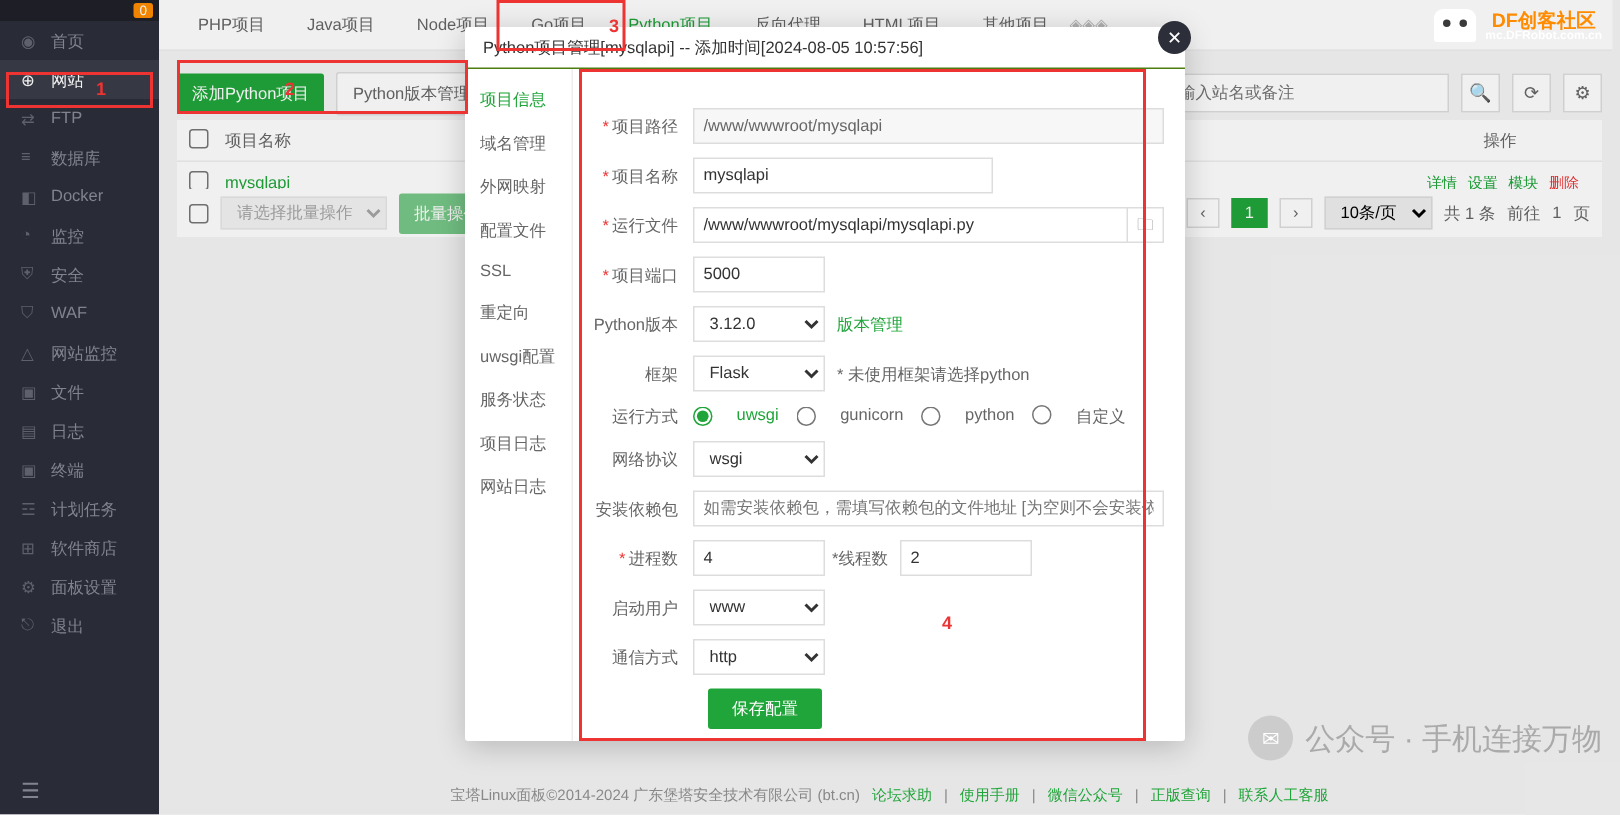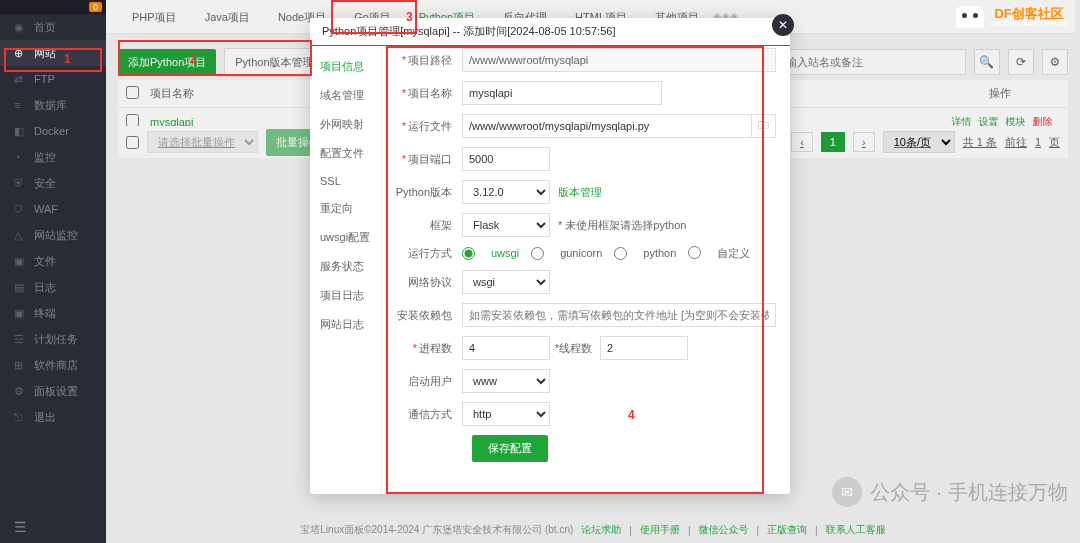--- a/index.html
+++ b/index.html
@@ -39,36 +39,36 @@
   .col-check { width: 24px; }
   .col-name { width: 180px; }
   .col-ssl { flex: 1; text-align: center; }
   .col-ops { width: 120px; text-align: center; }
   .link-green { color: #20a53a; cursor: pointer; }
   .link-orange { color: #ff8c00; }
   .ops a { margin-left: 4px; font-size: 10px; cursor: pointer; }
   .op-del { color: #e33; }
   
   
-  .page-row { position: absolute; left: 118px; top: 126px; right: 12px; height: 32px; display: flex; align-items: center; padding: 0 8px; gap: 8px; font-size: 11px; color: #666; background: #fff; text-decoration: underline; }
+  .page-row { position: absolute; left: 118px; top: 126px; right: 12px; height: 32px; display: flex; align-items: center; padding: 0 8px; gap: 8px; font-size: 11px; color: #666; background: #fff; }
   .page-row .spacer { flex: 1; }
   .page-btn { border: 1px solid #ddd; padding: 3px 8px; background: #fff; cursor: pointer; font-size: 11px; }
   .page-btn.active { background: #20a53a; color: #fff; border-color: #20a53a; }
   .select-mini { border: 1px solid #ddd; padding: 3px 6px; font-size: 11px; }
   
   
   .modal-mask { position: absolute; inset: 0; background: rgba(0,0,0,0.06); }
   .modal { position: absolute; left: 310px; top: 18px; width: 480px; height: 476px; background: #fff; box-shadow: 0 4px 20px rgba(0,0,0,.2); border-radius: 2px; display: flex; flex-direction: column; }
   .modal-close { position: absolute; right: -4px; top: -4px; width: 22px; height: 22px; background: #2c2e3a; border-radius: 50%; color: #fff; display: flex; align-items: center; justify-content: center; cursor: pointer; font-size: 12px; }
   .modal-title { padding: 6px 12px; font-size: 11px; color: #333; border-bottom: 1px solid #4d7c0f; }
   .modal-body { flex: 1; display: flex; overflow: hidden; }
   .modal-side { width: 72px; border-right: 1px solid #eee; padding-top: 6px; }
   .modal-side-item { padding: 7px 10px; font-size: 11px; color: #666; cursor: pointer; }
   .modal-side-item.active { color: #20a53a; }
-  .modal-form { flex: 1; padding: 2px 14px 10px 10px; overflow: auto; }
+  .modal-form { flex: 1; padding: 26px 14px 10px 10px; overflow: auto; }
   .form-row { display: flex; align-items: center; margin-bottom: 9px; font-size: 11px; }
   .form-label { width: 70px; text-align: right; color: #666; padding-right: 10px; }
   .form-label .req { color: #e33; margin-right: 2px; }
   .form-input { flex: 1; height: 24px; border: 1px solid #ddd; padding: 0 6px; font-size: 11px; color: #333; background: #fff; }
   .form-input.short { flex: none; width: 88px; }
   .form-input.mid { flex: none; width: 200px; }
   .form-input.ro { background: #f7f7f7; color: #666; }
   .form-row .folder-btn { width: 24px; height: 24px; border: 1px solid #ddd; border-left: none; display: flex; align-items: center; justify-content: center; cursor: pointer; color: #888; }
   .link-after { margin-left: 8px; color: #20a53a; font-size: 11px; cursor: pointer; }
   .hint-after { margin-left: 8px; color: #666; font-size: 11px; }

